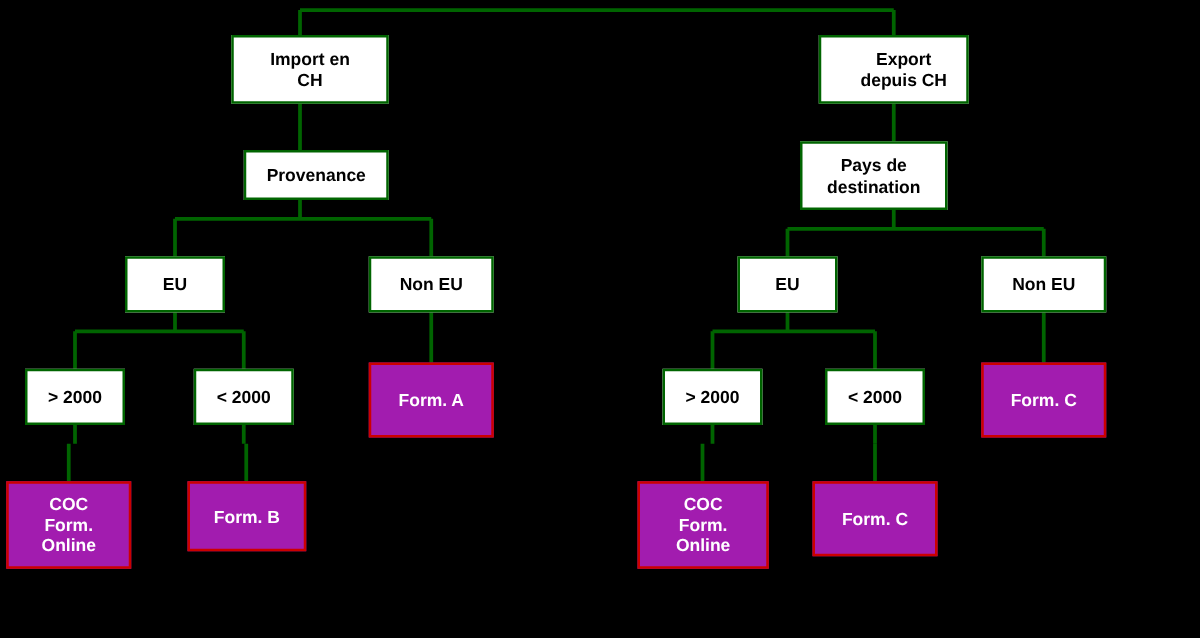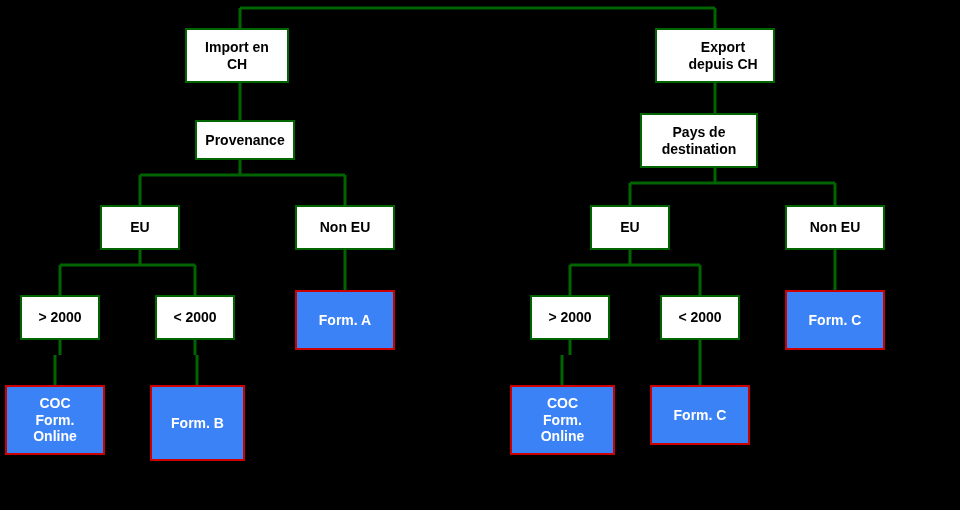--- a/index.html
+++ b/index.html
@@ -35,35 +35,35 @@
       display: flex;
       align-items: center;
       justify-content: center;
       text-align: center;
       font-weight: bold;
       font-size: 14px;
       line-height: 1.2;
     }
 
     .node.red {
-      background: #3b82f6;
+      background: #a21caf;
       color: #fff;
       border-color: #cc0000;
     }
 
     
     
 
     
-    #import-ch { left: 185px; top: 28px; width: 104px; height: 55px; }
+    #import-ch { left: 185px; top: 28px; width: 126px; height: 55px; }
     
     #export-ch { left: 655px; top: 28px; width: 120px; height: 55px; padding-left: 16px; }
 
     
-    #provenance { left: 195px; top: 120px; width: 100px; height: 40px; }
+    #provenance { left: 195px; top: 120px; width: 116px; height: 40px; }
     
     #pays-dest { left: 640px; top: 113px; width: 118px; height: 55px; }
 
     
     #eu-left { left: 100px; top: 205px; width: 80px; height: 45px; }
     
     #noneu-left { left: 295px; top: 205px; width: 100px; height: 45px; }
     
     #eu-right { left: 590px; top: 205px; width: 80px; height: 45px; }
     
@@ -80,21 +80,21 @@
     #lt2000-right { left: 660px; top: 295px; width: 80px; height: 45px; }
 
     
     #form-a { left: 295px; top: 290px; width: 100px; height: 60px; }
     
     #form-c-right { left: 785px; top: 290px; width: 100px; height: 60px; }
 
     
     #coc-left { left: 5px; top: 385px; width: 100px; height: 70px; }
     
-    #form-b { left: 150px; top: 385px; width: 95px; height: 76px; }
+    #form-b { left: 150px; top: 385px; width: 95px; height: 56px; }
 
     
     #coc-right { left: 510px; top: 385px; width: 105px; height: 70px; }
     
     #form-c-left { left: 650px; top: 385px; width: 100px; height: 60px; }
 
   </style>
 </head>
 <body>
 

